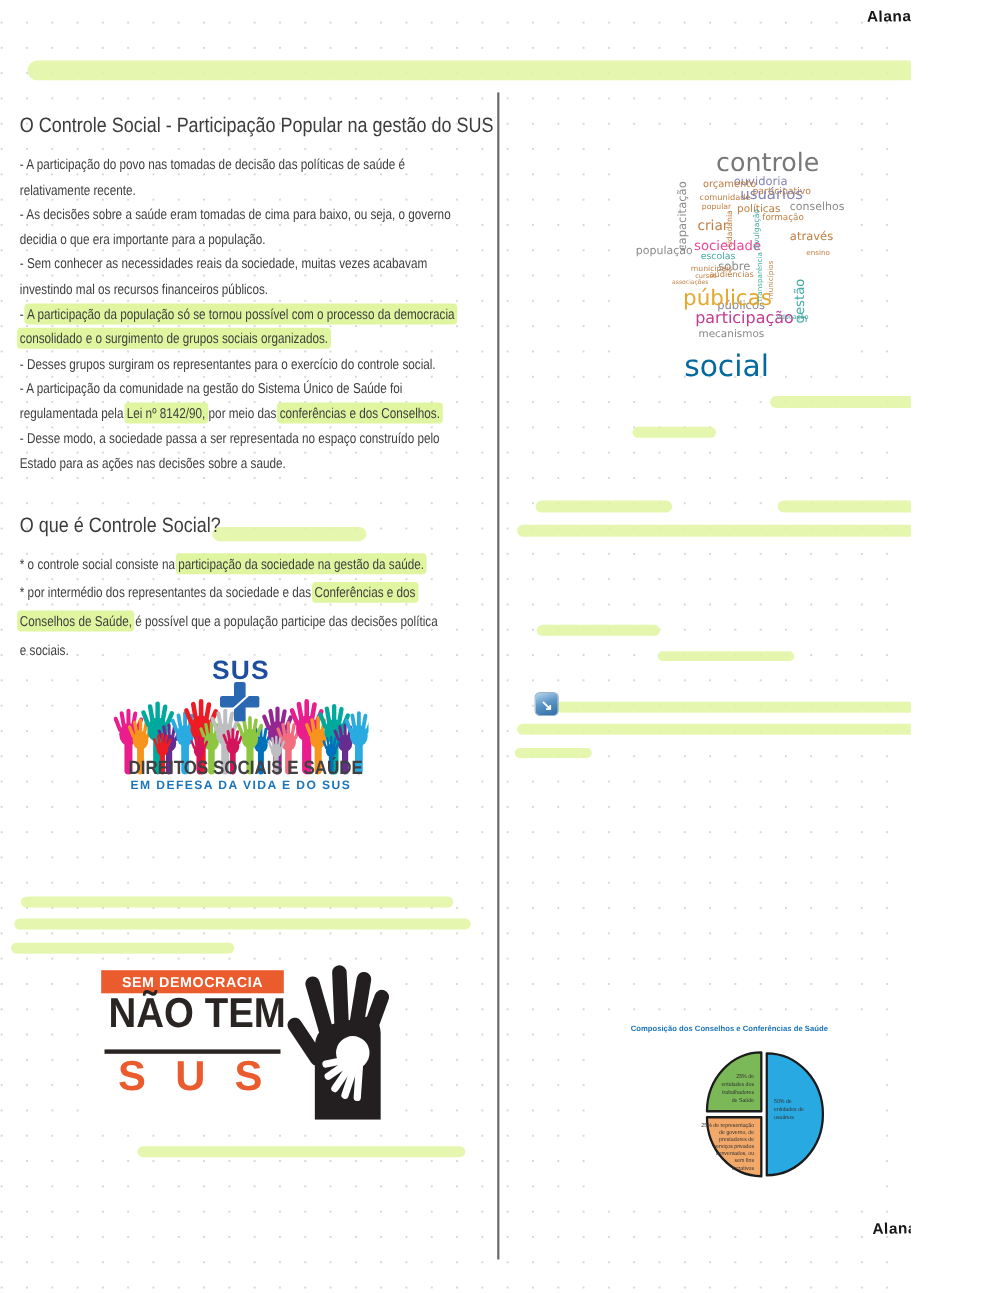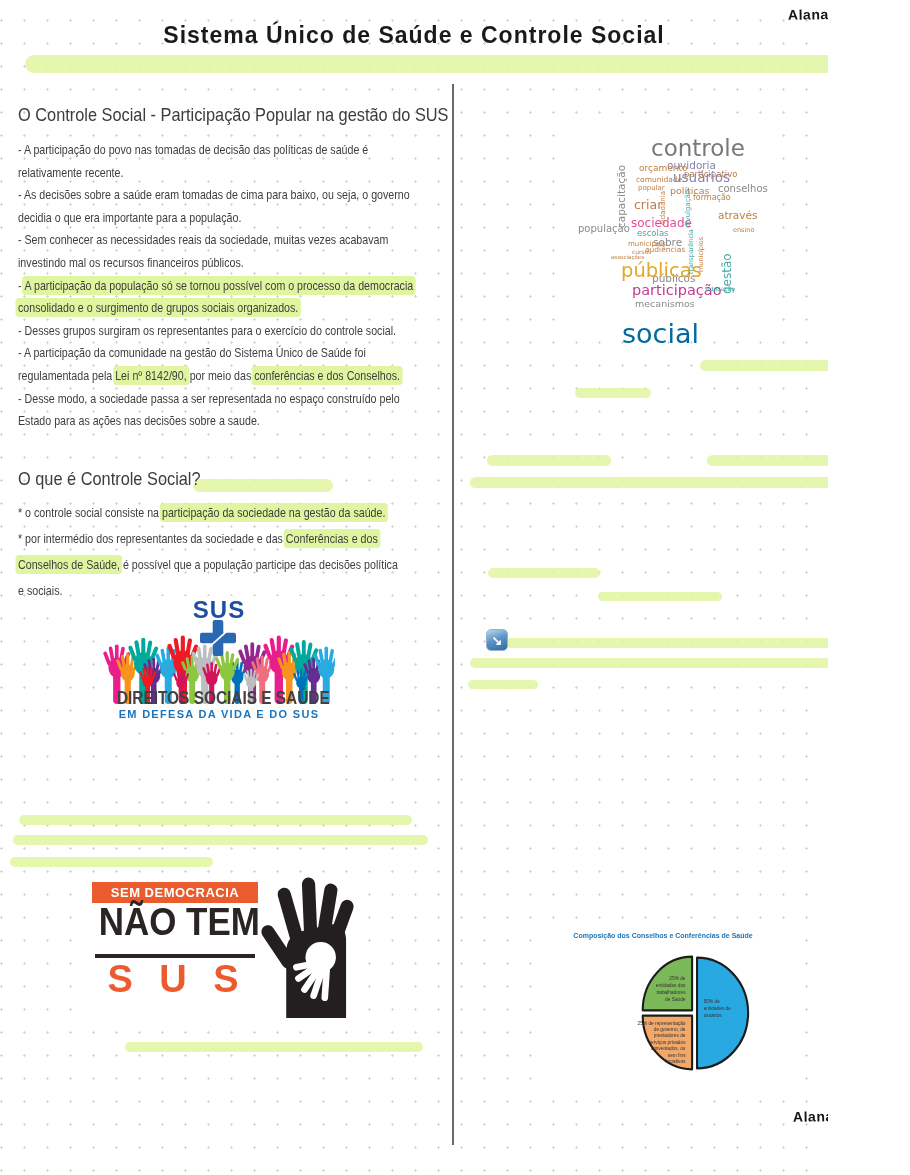--- a/index.html
+++ b/index.html
@@ -55,21 +55,20 @@
   .pie-svg{position:absolute;left:80px;top:20px;}
   .pie-svg path{stroke:#1c1c1c;stroke-width:2.5;stroke-linejoin:round;}
   .pie-svg text{font-size:5.8px;fill:#333;font-family:"Liberation Sans",sans-serif;}
 </style>
 </head>
 <body>
 
 <div class="page">
 
   <div class="sig" style="left:788px;top:6px">Alana Santos.</div>
-  <div class="title">Sistema Único de Saúde e Controle Social</div>
 
   <div id="strokes">
       <div class="stroke" style="left: 25px; top: 55px; width: 875px; height: 18px; border-radius: 9px;"></div>
       <div class="stroke" style="left: 193px; top: 479px; width: 140px; height: 13px; border-radius: 6.5px;"></div>
       <div class="stroke" style="left: 700px; top: 360px; width: 146px; height: 11px; border-radius: 5.5px;"></div>
       <div class="stroke" style="left: 575px; top: 388px; width: 76px; height: 10px; border-radius: 5px;"></div>
       <div class="stroke" style="left: 487px; top: 455px; width: 124px; height: 11px; border-radius: 5.5px;"></div>
       <div class="stroke" style="left: 707px; top: 455px; width: 187px; height: 11px; border-radius: 5.5px;"></div>
       <div class="stroke" style="left: 470px; top: 477px; width: 417px; height: 11px; border-radius: 5.5px;"></div>
       <div class="stroke" style="left: 488px; top: 568px; width: 112px; height: 10px; border-radius: 5px;"></div>

